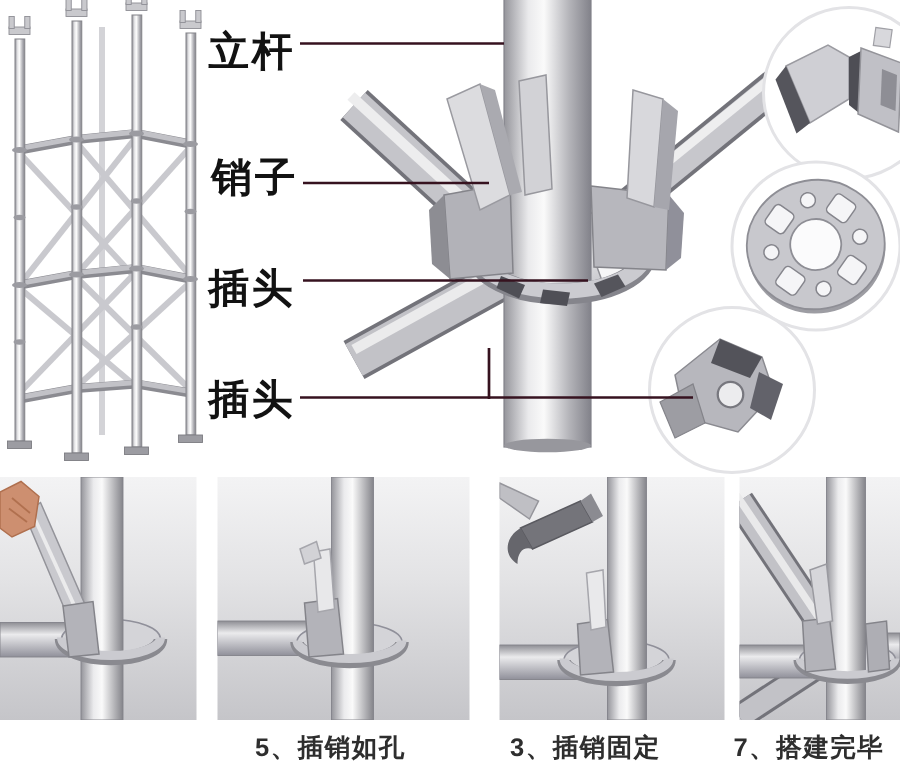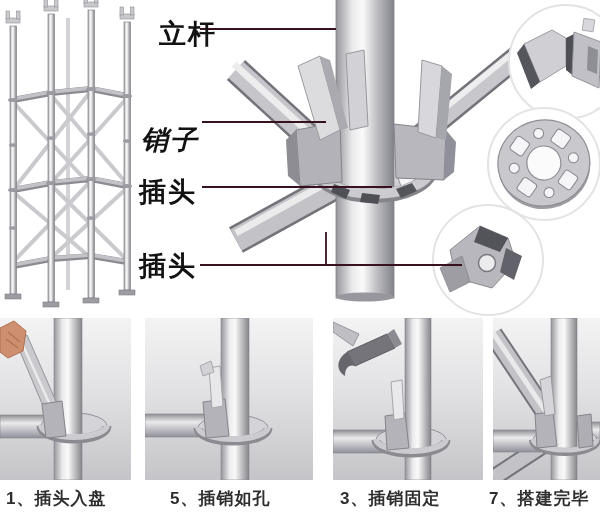--- a/index.html
+++ b/index.html
@@ -1,22 +1,22 @@
 <!DOCTYPE html>
 <html><head>
 <meta charset="utf-8">
 <style>
   html,body{margin:0;padding:0;background:#fff;}
   .stage{position:relative;width:600px;height:518px;background:#fff;overflow:hidden;
          font-family:"Liberation Sans","DejaVu Sans",sans-serif;}
   .top-art{position:absolute;left:0;top:0;width:600px;height:316px;}
   .part-label{position:absolute;font-family:"Liberation Serif","DejaVu Serif",serif;
               font-weight:700;font-size:27px;color:#121212;letter-spacing:2px;line-height:1;}
-  .lbl-ligan{left:139px;top:21px;margin-left:20px;}
-  .lbl-xiaozi{left:141px;top:127px;font-style:italic;}
+  .lbl-ligan{left:139px;top:21px;}
+  .lbl-xiaozi{left:141px;top:105px;}
   .lbl-chatou1{left:139px;top:179px;}
   .lbl-chatou2{left:139px;top:253px;}
   .panel{position:absolute;top:318px;height:162px;
          background:linear-gradient(180deg,#f3f3f4 0%,#e3e3e5 42%,#c5c5c9 100%);}
   .panel svg{position:absolute;left:0;top:0;}
   .p1{left:0;width:131px;}
   .p2{left:145px;width:168px;}
   .p3{left:333px;width:150px;}
   .p4{left:493px;width:107px;}
   .caption{position:absolute;top:489px;font-size:17px;font-weight:700;color:#2e2e2e;
@@ -366,18 +366,17 @@
       <ellipse cx="72" cy="122" rx="32" ry="12" fill="#d4d4d8" stroke="#90909a" stroke-width="1"></ellipse>
       <rect x="58" y="0" width="26" height="162" fill="url(#pt4)" stroke="#83838a" stroke-width="0.6"></rect>
       <path d="M40 122 A32 12 0 0 0 104 122" fill="none" stroke="#8a8a90" stroke-width="8"></path>
       <path d="M40 121 A32 11 0 0 0 104 121" fill="none" stroke="#cbcbd0" stroke-width="5"></path>
       <polygon points="42,96 60,94 64,128 44,130" fill="#b3b3b9" stroke="#84848a" stroke-width="1"></polygon>
       <polygon points="84,98 98,96 100,128 86,130" fill="#aeaeb4" stroke="#84848a" stroke-width="1"></polygon>
       <polygon points="47,62 58,58 62,96 52,98" fill="#d6d6da" stroke="#9a9aa0" stroke-width="1"></polygon>
     </svg>
   </div>
 
-  <div class="caption cap1">1、插头入盘</div>
   <div class="caption cap2">5、插销如孔</div>
   <div class="caption cap3">3、插销固定</div>
   <div class="caption cap4">7、搭建完毕</div>
 
 </div>
 
 </body></html>

